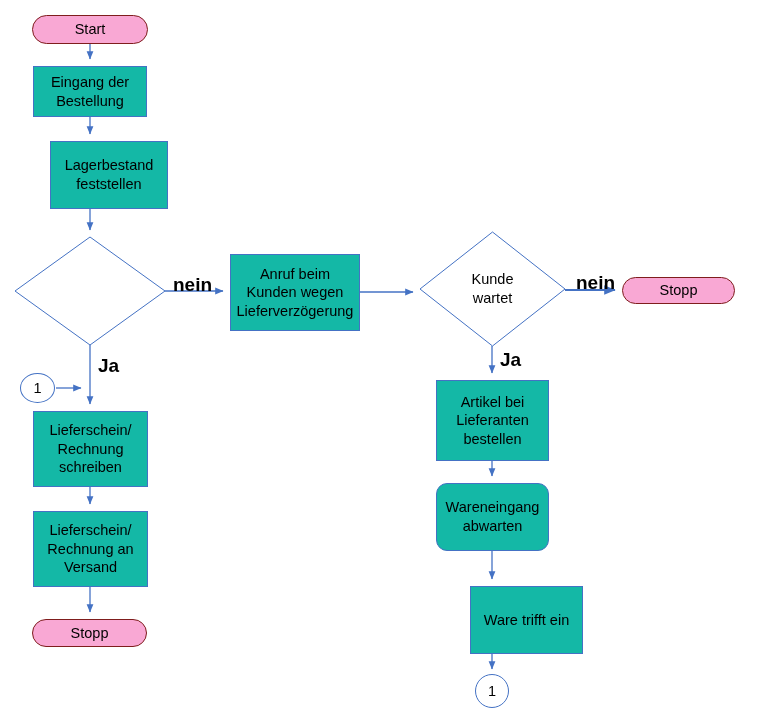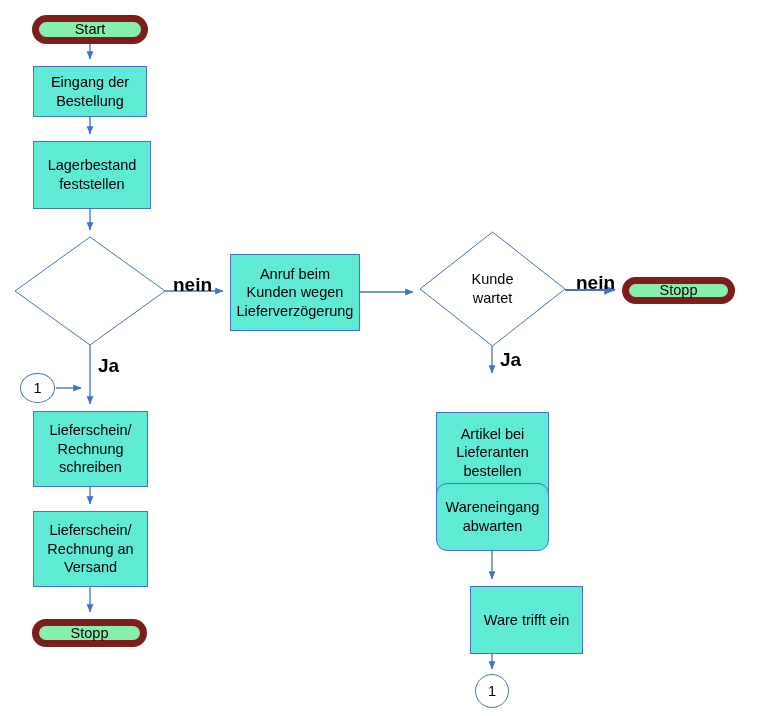--- a/index.html
+++ b/index.html
@@ -32,25 +32,25 @@
     align-items: center;
     justify-content: center;
     text-align: center;
     color: #000000;
     font-size: 14.5px;
     line-height: 1.28;
     z-index: 3;
   }
   .node.process {
     border: 1px solid #4472C4;
-    background: #5eead4;
+    background: #14b8a6;
   }
   .node.terminator {
-    border: 7px solid #7f1d1d;
-    background: #86efac;
+    border: 1px solid #7f1d1d;
+    background: #f9a8d4;
     border-radius: 999px;
   }
   .node.connector {
     border: 1px solid #4472C4;
     background: #ffffff;
     border-radius: 50%;
   }
   .node.decision {
     background: transparent;
     border: none;
@@ -108,21 +108,21 @@
 
   <div class="node terminator" style="left:32px;top:15px;width:116px;height:29px;">
     <span class="nlabel">Start</span>
   </div>
 
   <div class="node process" style="left:33px;top:66px;width:114px;height:51px;">
     <span class="nlabel">Eingang der
 Bestellung</span>
   </div>
 
-  <div class="node process" style="left:33px;top:141px;width:118px;height:68px;">
+  <div class="node process" style="left:50px;top:141px;width:118px;height:68px;">
     <span class="nlabel">Lagerbestand
 feststellen</span>
   </div>
 
 
   <div class="node decision" style="left:420px;top:232px;width:145px;height:114px;">
     <span class="nlabel dtext">Kunde
 wartet</span>
   </div>
 
@@ -149,21 +149,21 @@
   <div class="node process" style="left:33px;top:511px;width:115px;height:76px;">
     <span class="nlabel">Lieferschein/
 Rechnung an
 Versand</span>
   </div>
 
   <div class="node terminator" style="left:32px;top:619px;width:115px;height:28px;">
     <span class="nlabel">Stopp</span>
   </div>
 
-  <div class="node process" style="left:436px;top:380px;width:113px;height:81px;margin-top:32px;">
+  <div class="node process" style="left:436px;top:380px;width:113px;height:81px;">
     <span class="nlabel">Artikel bei
 Lieferanten
 bestellen</span>
   </div>
 
   <div class="node process" style="left:436px;top:483px;width:113px;height:68px;border-radius:11px;">
     <span class="nlabel">Wareneingang
 abwarten</span>
   </div>
 

